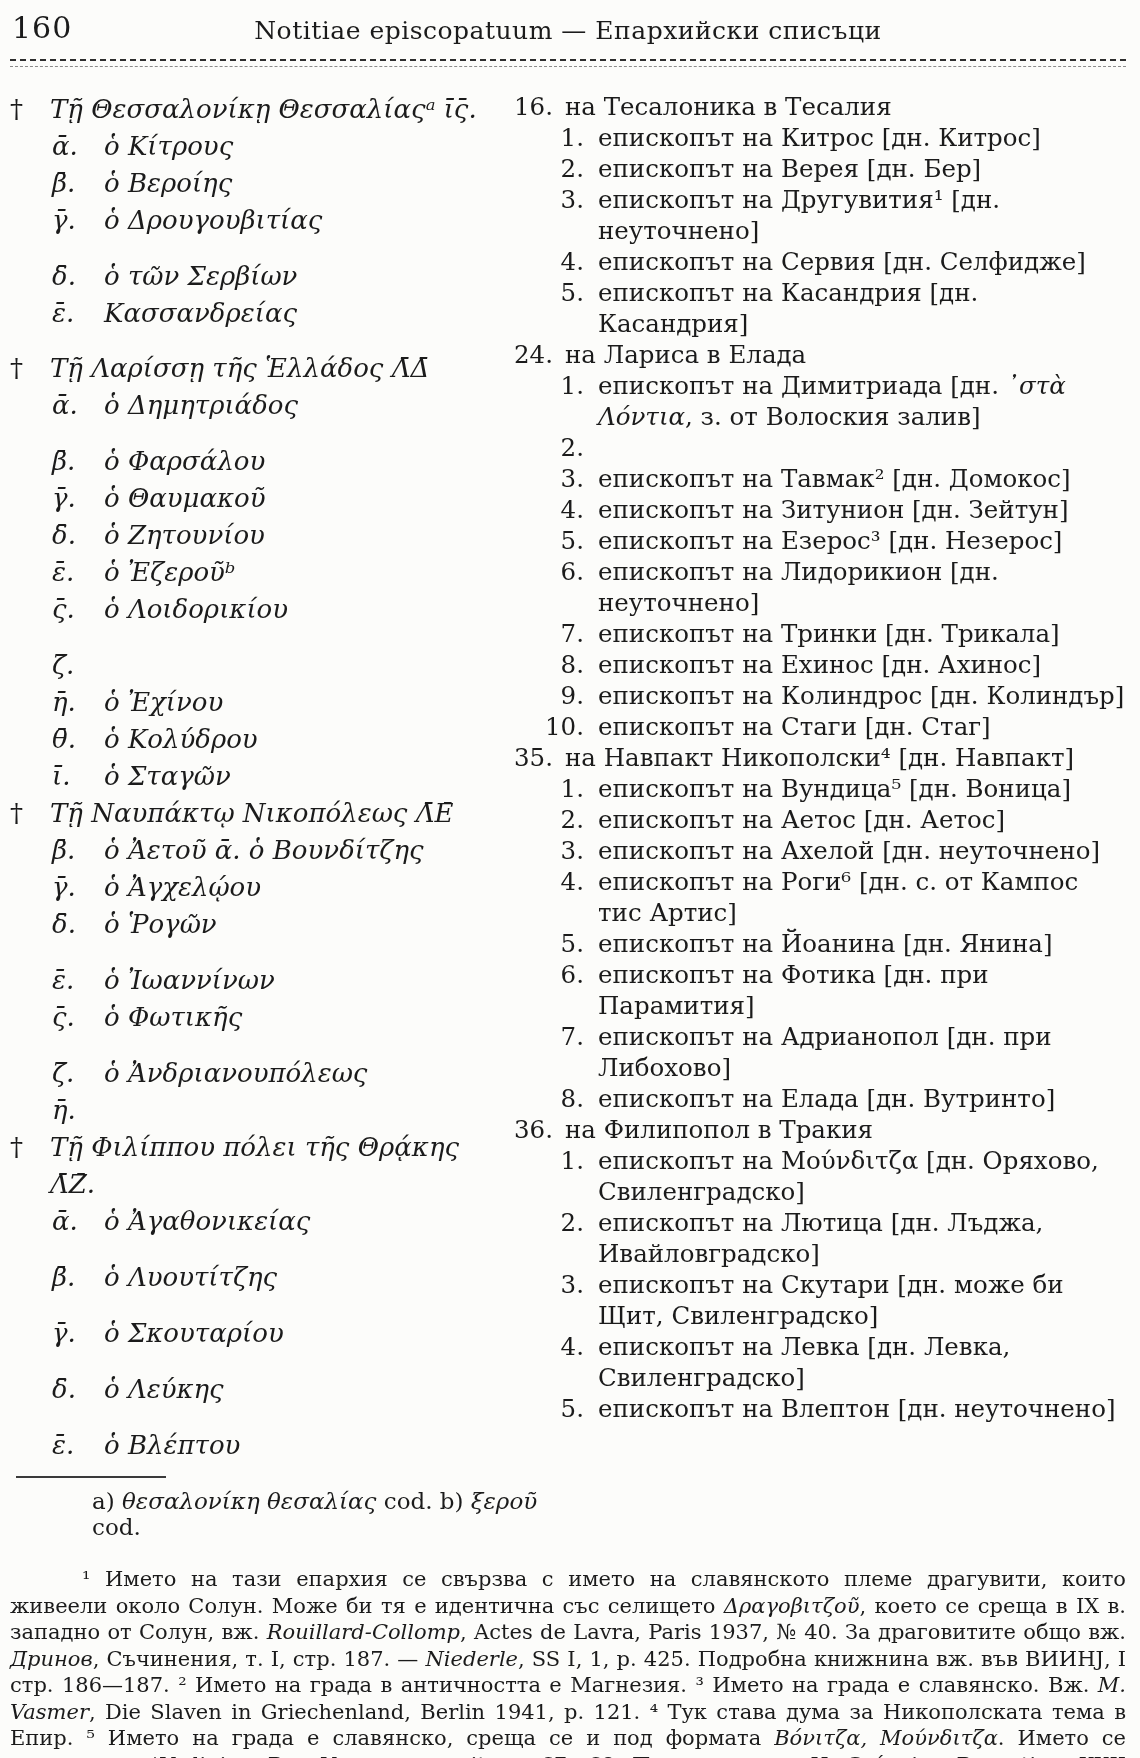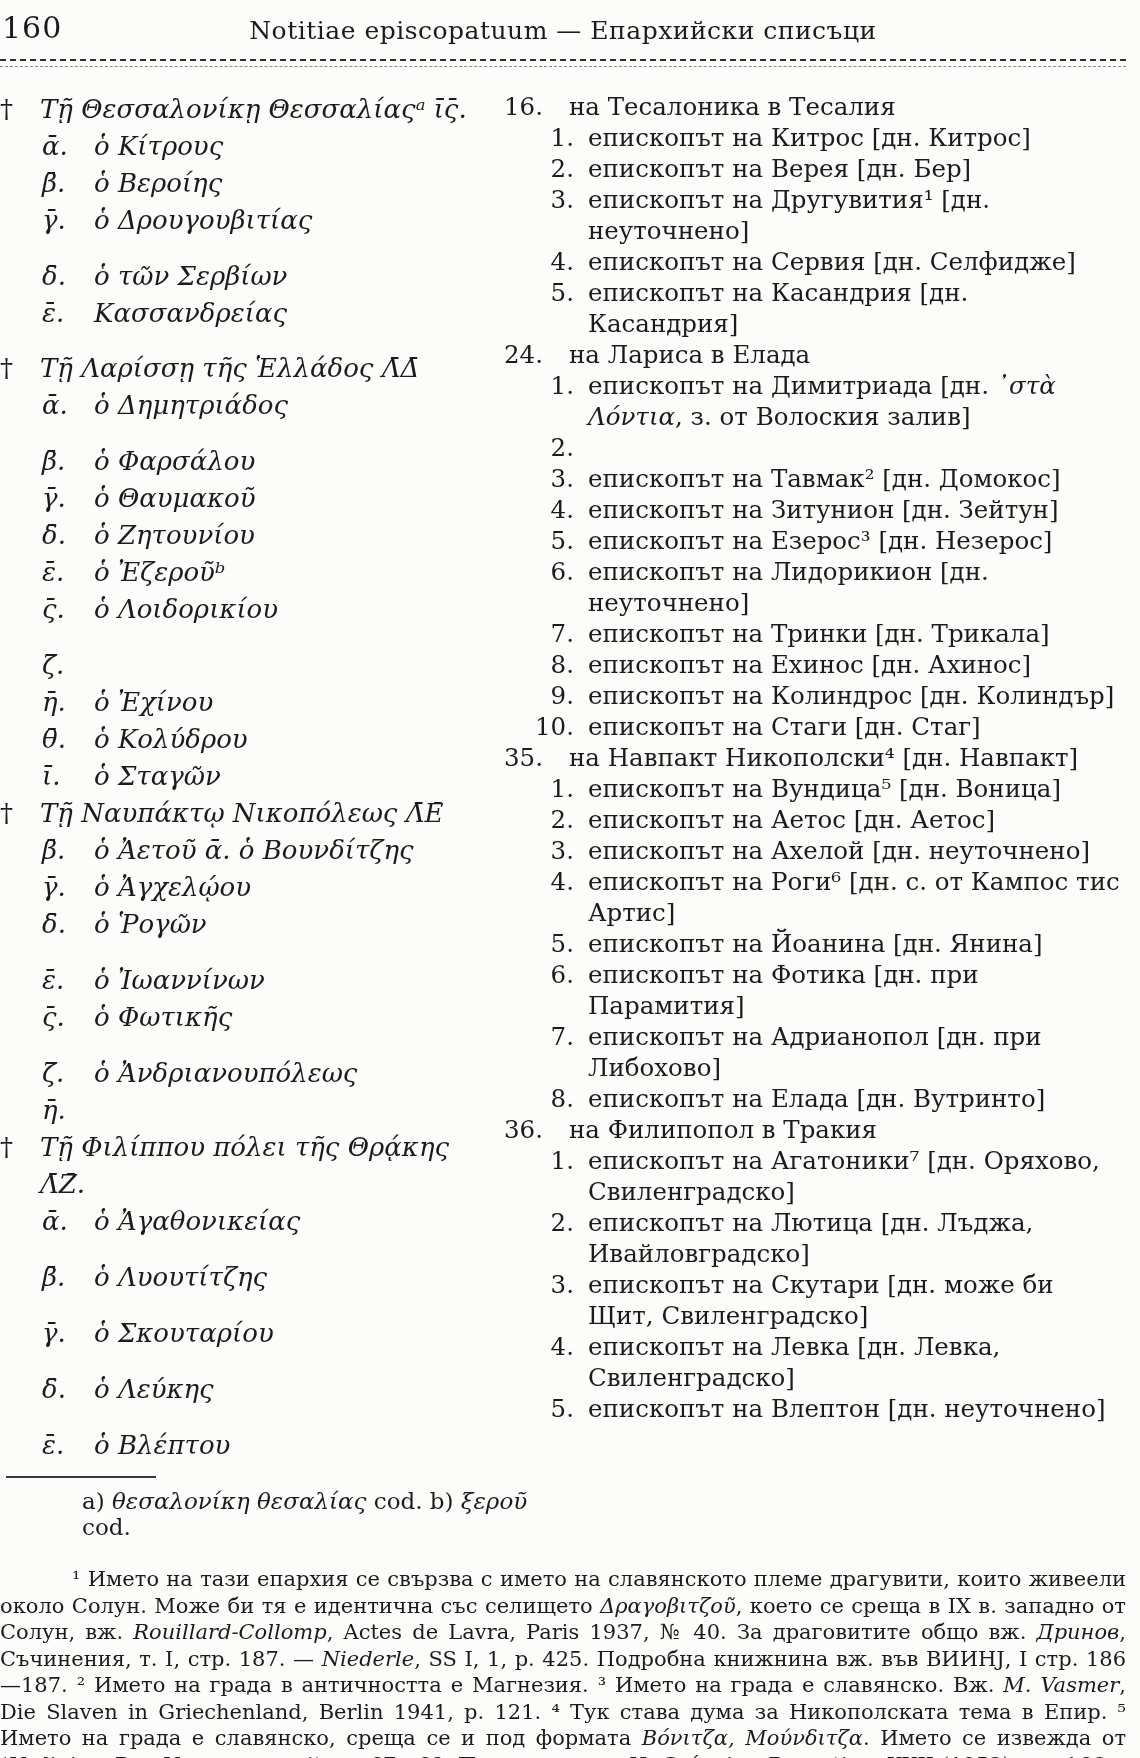--- a/index.html
+++ b/index.html
@@ -1,21 +1,21 @@
 <!DOCTYPE html>
 <html><head>
 <meta charset="utf-8">
 <style>
   html,body{margin:0;padding:0;background:#d8d8d4;}
   .page{
     position:relative;
     width:1140px;height:1758px;
     box-sizing:border-box;
     margin:0 auto;
-    padding:10px 14px 0 0;
+    padding:10px 14px 0 10px;
     background:#fcfcfa;
     color:#1b1b1b;
     font-family:"DejaVu Serif", serif;
     overflow:hidden;
   }
   
   .hdr{position:relative;height:44px;}
   .pnum{position:absolute;left:2px;top:0;font-size:30px;letter-spacing:1px;}
   .rtitle{text-align:center;font-size:25px;padding-top:6px;letter-spacing:.5px;}
   .dbl-rule{height:5px;border-top:2px dashed #2e2e2e;border-bottom:1px dashed #8a8a8a;margin-top:5px;}
@@ -31,22 +31,22 @@
   .g-heading{display:flex;}
   .g-cross{width:40px;flex:none;font-style:normal;}
   .g-htext{font-style:italic;}
   .g-entry{display:flex;margin-left:42px;font-style:italic;}
   .g-entry.gap{margin-top:19px;}
   .g-label{width:52px;flex:none;}
   .g-text{flex:1;}
 
   
   .b-sec{display:flex;}
-  .b-snum{flex:none;padding-left:10px;margin-right:2px;}
-  .b-stitle{flex:1;margin-left:24px;}
+  .b-snum{flex:none;padding-left:10px;margin-right:12px;}
+  .b-stitle{flex:1;}
   .b-entry{display:flex;padding-left:38px;}
   .b-num{flex:none;min-width:42px;text-align:right;margin-right:14px;}
   .b-txt{flex:1;}
   .gk{font-style:italic;}
 
   
   .apparatus{margin-top:12px;width:560px;font-size:23px;}
   .app-rule{width:150px;border-top:2px solid #3a3a3a;margin:6px 0 10px 6px;}
   .app-line{padding-left:82px;font-style:italic;}
   .app-line .rom{font-style:normal;}
@@ -314,21 +314,21 @@
             <span class="b-txt"><span>епископът на Елада [дн. Вутринто]</span></span>
           </div>
         </div>
         <div class="b-section">
           <div class="b-sec">
             <span class="b-snum">36.</span>
             <span class="b-stitle">на Филипопол в Тракия</span>
           </div>
           <div class="b-entry">
             <span class="b-num">1.</span>
-            <span class="b-txt"><span>епископът на Агатоники⁷ [дн. Оряхово, Свиленградско]</span></span>
+            <span class="b-txt"><span>епископът на Μούνδιτζα [дн. Оряхово, Свиленградско]</span></span>
           </div>
           <div class="b-entry">
             <span class="b-num">2.</span>
             <span class="b-txt"><span>епископът на Лютица [дн. Лъджа, Ивайловградско]</span></span>
           </div>
           <div class="b-entry">
             <span class="b-num">3.</span>
             <span class="b-txt"><span>епископът на Скутари [дн. може би Щит, Свиленградско]</span></span>
           </div>
           <div class="b-entry">

